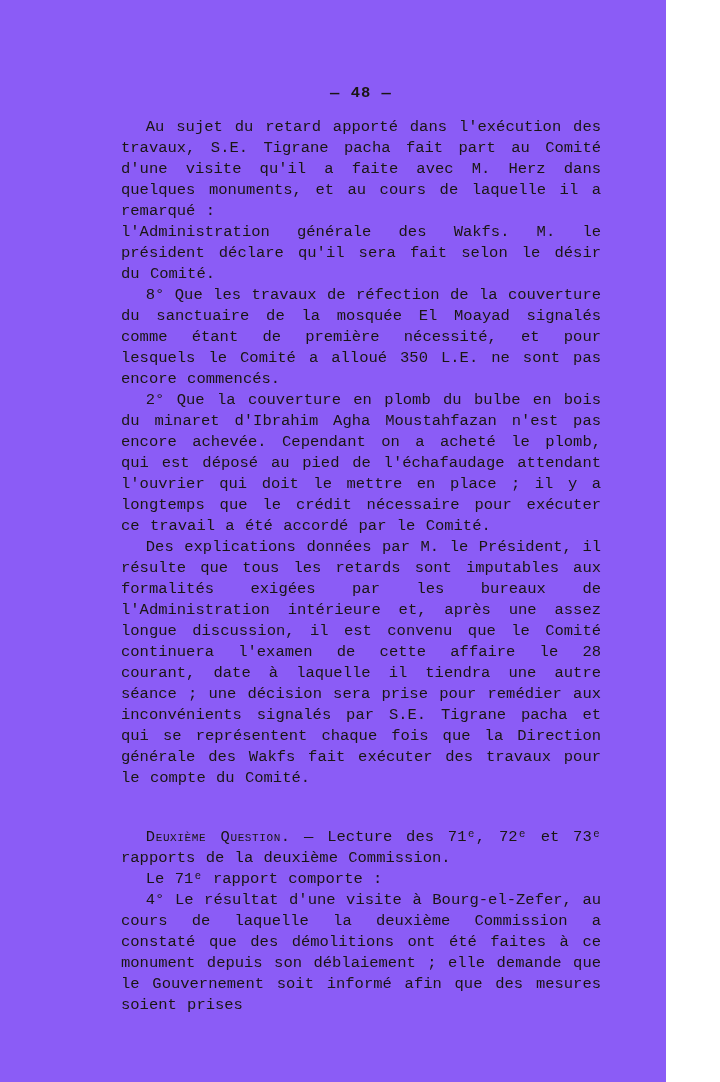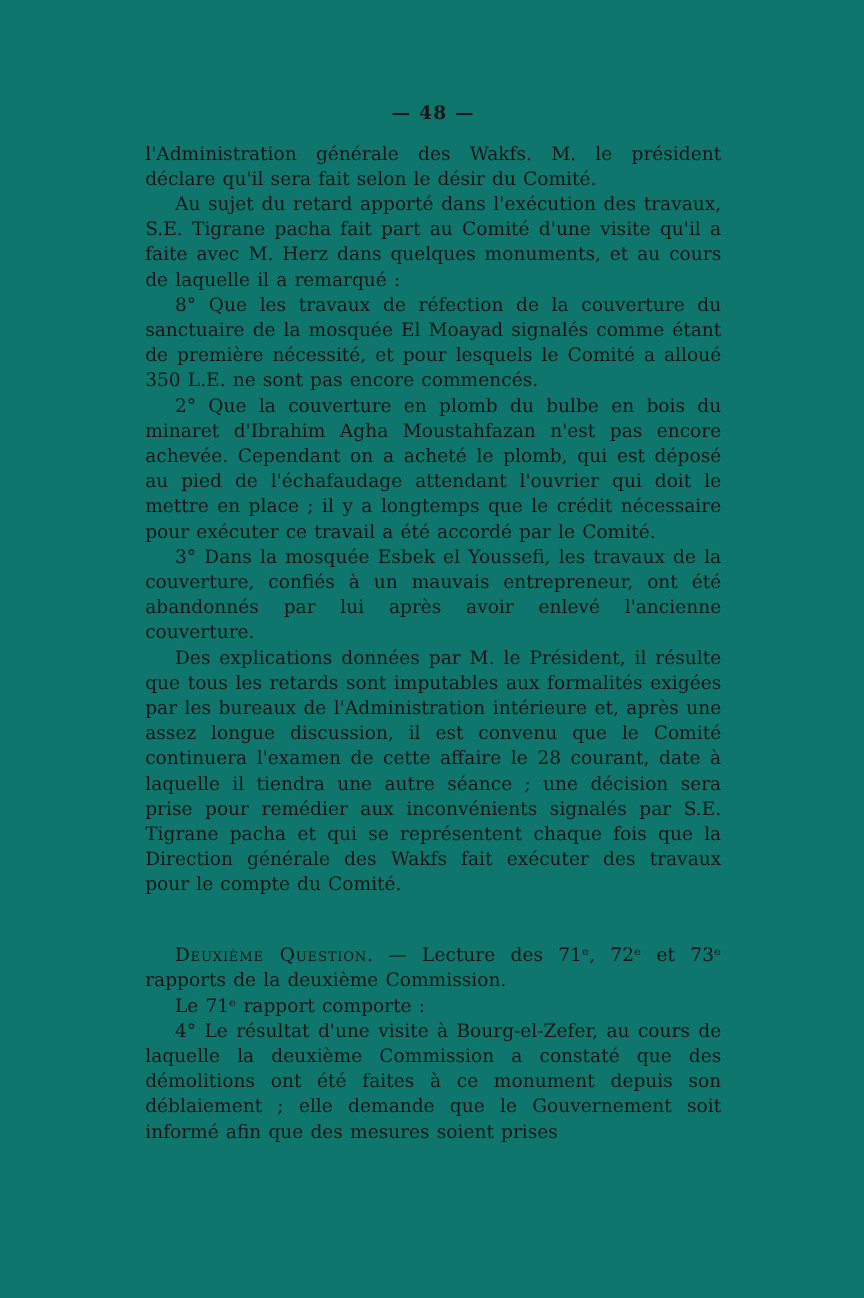--- a/index.html
+++ b/index.html
@@ -8,24 +8,25 @@
     background: #ffffff;
   }
   body {
     width: 720px;
     height: 1082px;
     font-family: "DejaVu Serif", "Liberation Serif", serif;
     color: #1a1613;
   }
   .page {
     position: relative;
-    width: 720px;
+    width: 666px;
     height: 1082px;
-    background: #0f766e;
+    background: #8b5cf6;
     overflow: hidden;
+    font-family: Liberation Mono, monospace;
   }
   .text-block {
     position: absolute;
     left: 121px;
     top: 84px;
     width: 480px;
   }
   .page-number {
     text-align: center;
     font-size: 15.5px;
@@ -53,29 +54,28 @@
   }
 </style>
 </head>
 <body>
 
 <div class="page">
   <div class="text-block">
 
     <div class="page-number">— 48 —</div>
 
+    <p class="para indent">Au sujet du retard apporté dans l'exécution des travaux, S.E. Tigrane pacha fait part au Comité d'une visite qu'il a faite avec M. Herz dans quelques monuments, et au cours de laquelle il a remarqué :</p>
+
     <p class="para">l'Administration générale des Wakfs. M. le président déclare qu'il sera fait selon le désir du Comité.</p>
-
-    <p class="para indent">Au sujet du retard apporté dans l'exécution des travaux, S.E. Tigrane pacha fait part au Comité d'une visite qu'il a faite avec M. Herz dans quelques monuments, et au cours de laquelle il a remarqué :</p>
 
     <p class="para indent">8° Que les travaux de réfection de la couverture du sanctuaire de la mosquée El Moayad signalés comme étant de première nécessité, et pour lesquels le Comité a alloué 350 L.E. ne sont pas encore commencés.</p>
 
     <p class="para indent">2° Que la couverture en plomb du bulbe en bois du minaret d'Ibrahim Agha Moustahfazan n'est pas encore achevée. Cependant on a acheté le plomb, qui est déposé au pied de l'échafaudage attendant l'ouvrier qui doit le mettre en place ; il y a longtemps que le crédit nécessaire pour exécuter ce travail a été accordé par le Comité.</p>
 
-    <p class="para indent">3° Dans la mosquée Esbek el Youssefi, les travaux de la couverture, confiés à un mauvais entrepreneur, ont été abandonnés par lui après avoir enlevé l'ancienne couverture.</p>
 
 
     <p class="para indent">Des explications données par M. le Président, il résulte que tous les retards sont imputables aux formalités exigées par les bureaux de l'Administration intérieure et, après une assez longue discussion, il est convenu que le Comité continuera l'examen de cette affaire le 28 courant, date à laquelle il tiendra une autre séance ; une décision sera prise pour remédier aux inconvénients signalés par S.E. Tigrane pacha et qui se représentent chaque fois que la Direction générale des Wakfs fait exécuter des travaux pour le compte du Comité.</p>
 
     <p class="para indent gap-before"><span class="smallcaps">Deuxième Question</span><span>. — Lecture des 71ᵉ, 72ᵉ et 73ᵉ rapports de la deuxième Commission.</span></p>
 
     <p class="para indent">Le 71ᵉ rapport comporte :</p>
 
     <p class="para indent">4° Le résultat d'une visite à Bourg-el-Zefer, au cours de laquelle la deuxième Commission a constaté que des démolitions ont été faites à ce monument depuis son déblaiement ; elle demande que le Gouvernement soit informé afin que des mesures soient prises</p>
 

